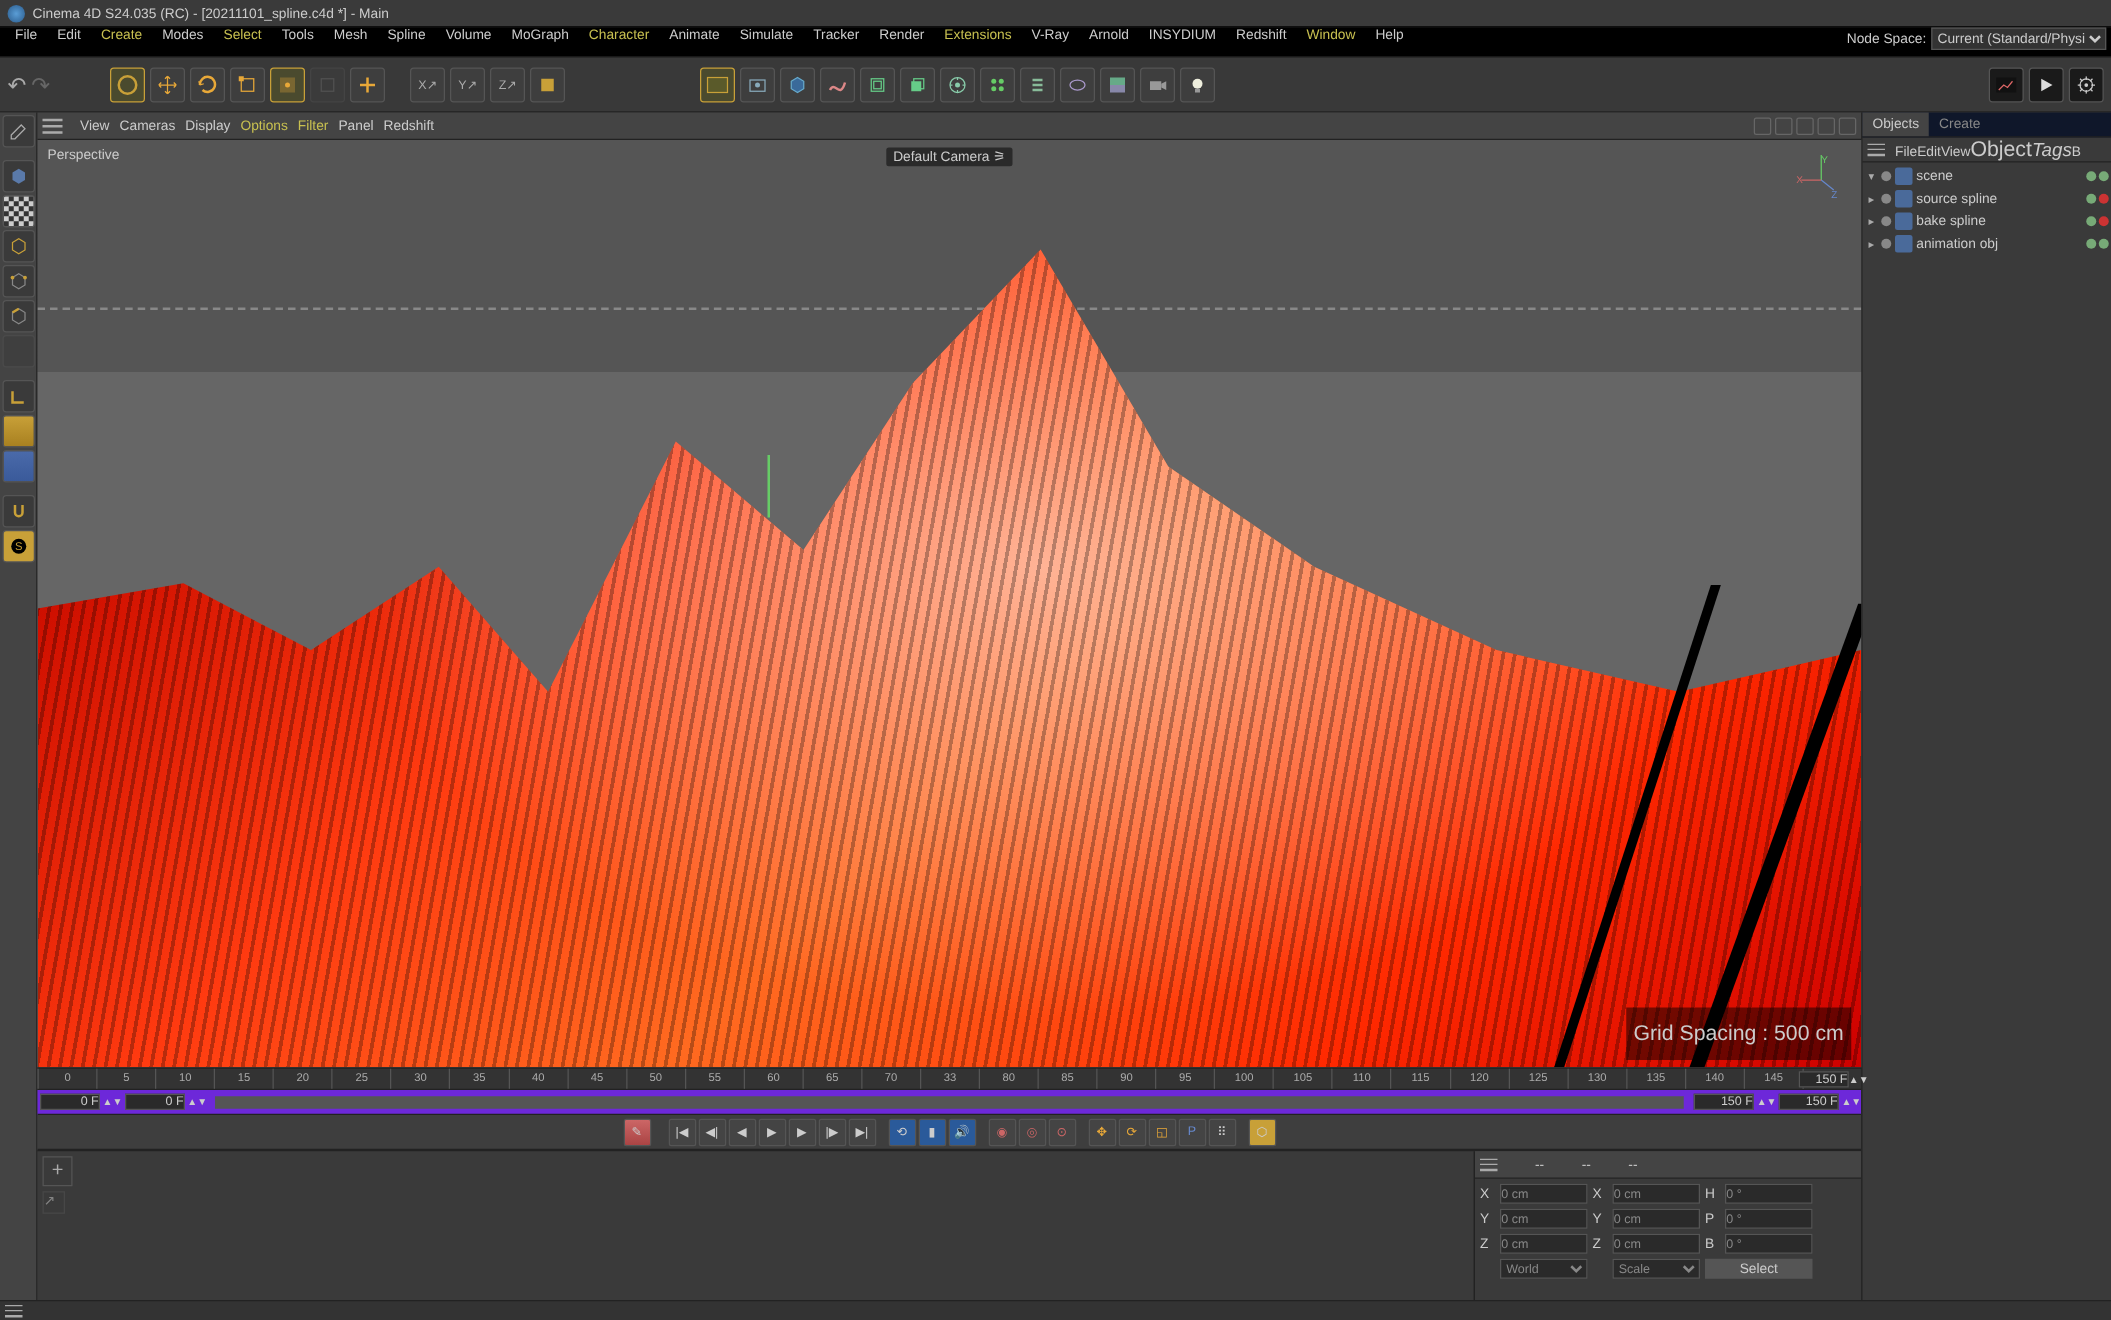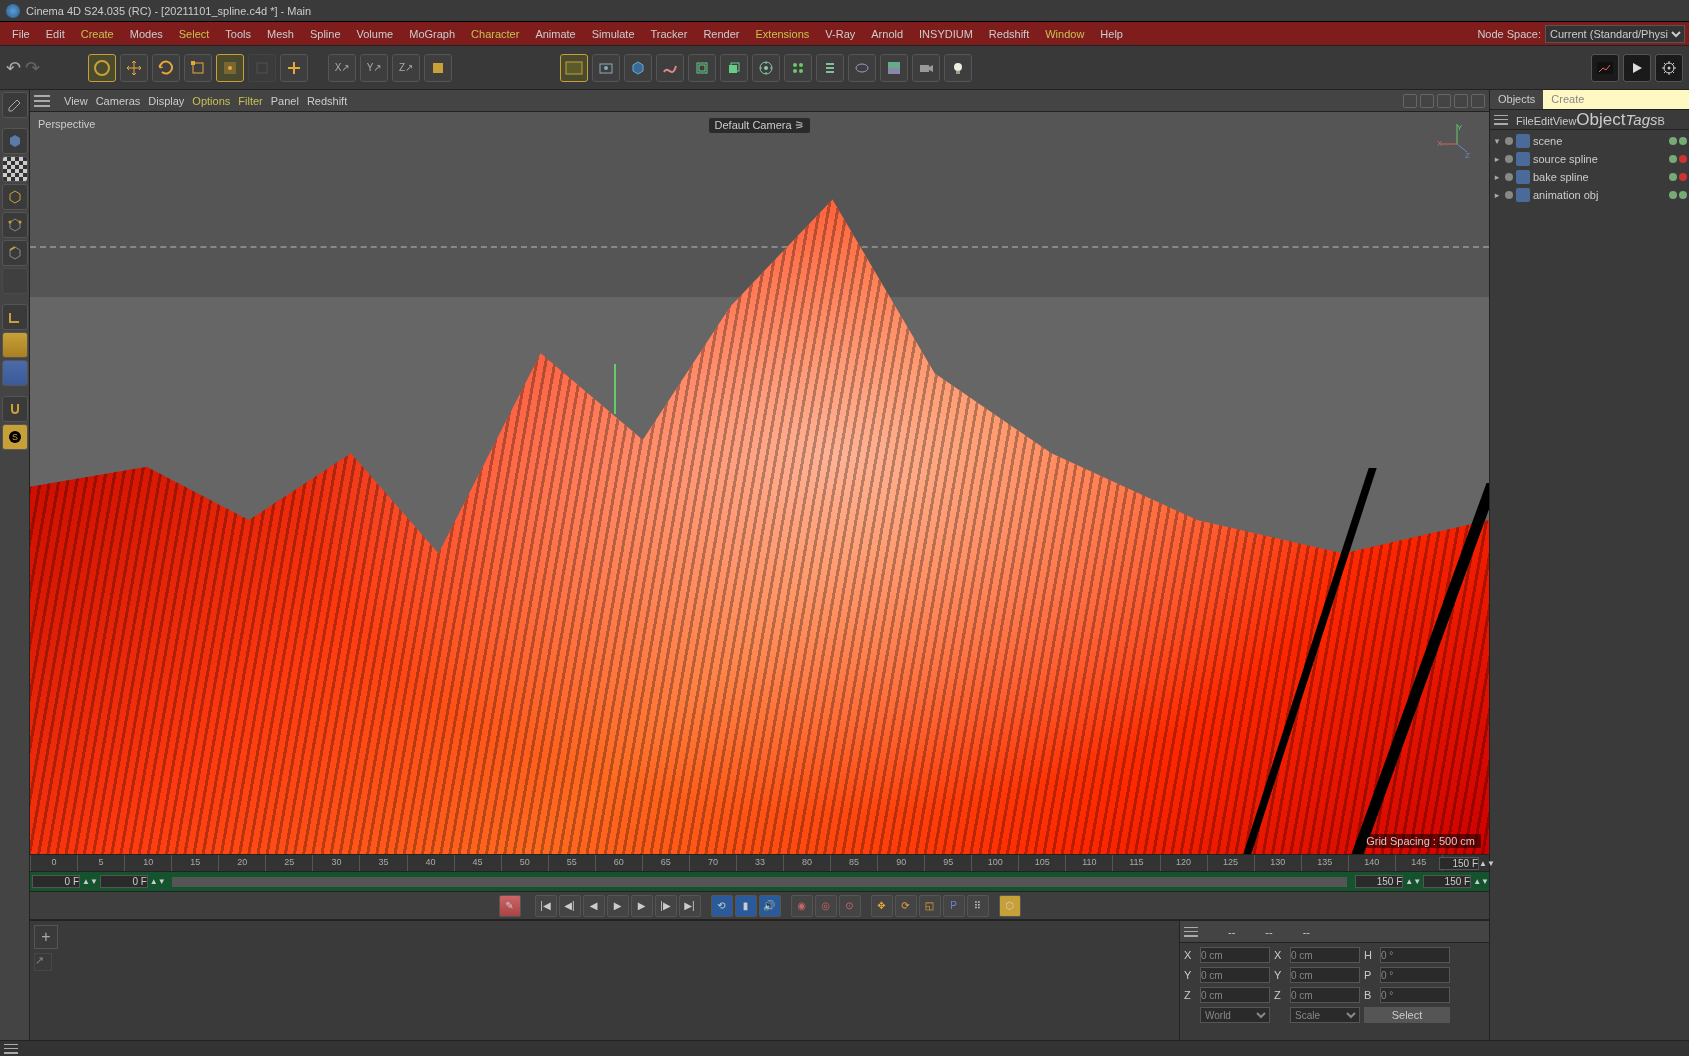--- a/index.html
+++ b/index.html
@@ -1,19 +1,19 @@
 <!DOCTYPE html>
 <html><head>
 <meta charset="utf-8">
 <style>
 * { margin: 0; padding: 0; box-sizing: border-box; font-family: Arial, sans-serif; }
 body { background: #2a2a2a; color: #ccc; font-size: 11px; width: 1689px; height: 1056px; overflow: hidden; display: flex; flex-direction: column; }
 .title-bar { background: #3a3a3a; height: 22px; display: flex; align-items: center; padding: 0 6px; gap: 6px; border-bottom: 1px solid #000; }
 .title-bar .logo { width: 14px; height: 14px; background: radial-gradient(circle, #5a9dd6, #2a5a8a); border-radius: 50%; }
-.menu-bar { background: #7f1d1d; height: 24px; display: flex; align-items: center; padding: 0 4px; border-bottom: 1px solid #222; }
+.menu-bar { background: #000000; height: 24px; display: flex; align-items: flex-start; padding: 0 4px; border-bottom: 1px solid #222; }
 .menu-bar .item { padding: 4px 8px; cursor: pointer; }
 .nodespace { margin-left: auto; display: flex; align-items: center; gap: 4px; }
 .nodespace select { background: #333; color: #ccc; border: 1px solid #555; font-size: 11px; height: 18px; width: 140px; }
 .toolbar { background: #393939; height: 44px; display: flex; align-items: center; padding: 0 6px; gap: 4px; border-bottom: 1px solid #222; }
 .toolbar .tbtn { width: 28px; height: 28px; background: #3e3e3e; border: 1px solid #555; border-radius: 3px; display: flex; align-items: center; justify-content: center; cursor: pointer; }
 .toolbar .tbtn.on { background: #4a4a2e; border-color: #c8a038; }
 .toolbar .sep { width: 40px; }
 .toolbar .arrow { font-size: 18px; color: #aaa; }
 .main-area { flex: 1; display: flex; min-height: 0; }
 .left-tools { width: 30px; background: #444; display: flex; flex-direction: column; gap: 2px; padding: 2px; border-right: 1px solid #222; }
@@ -22,21 +22,21 @@
 .center { flex: 1; display: flex; flex-direction: column; min-width: 0; }
 .vp-bar { background: #444; height: 22px; display: flex; align-items: center; padding: 0 4px; gap: 10px; border-bottom: 1px solid #222; }
 .vp-bar .hm { width: 16px; height: 12px; display: flex; flex-direction: column; justify-content: space-between; cursor: pointer; }
 .vp-bar .hm span { height: 2px; background: #aaa; }
 .vp-bar .it { cursor: pointer; padding: 2px 4px; }
 .vp-bar .filters { margin-left: auto; display: flex; gap: 3px; }
 .vp-bar .fb { width: 14px; height: 14px; border: 1px solid #666; border-radius: 2px; cursor: pointer; }
 .viewport { flex: 1; position: relative; background: linear-gradient(#555 0%, #555 25%, #666 25%, #666 100%); overflow: hidden; }
 .vp-label { position: absolute; top: 6px; left: 8px; font-size: 11px; }
 .vp-camera { position: absolute; top: 6px; left: 50%; transform: translateX(-50%); background: rgba(0,0,0,0.5); padding: 1px 6px; border-radius: 2px; font-size: 11px; }
-.vp-grid { position: absolute; bottom: 6px; right: 8px; background: rgba(0,0,0,0.5); padding: 1px 6px; font-size: 11px; }
+.vp-grid { position: absolute; bottom: 6px; right: 8px; background: rgba(0,0,0,0.5); padding: 11px 6px; font-size: 17px; }
 .vp-axis { position: absolute; top: 8px; right: 10px; width: 44px; height: 40px; }
 .vp-render { position: absolute; inset: 0; }
 .vp-render .layer { position: absolute; }
 .horizon { top: 18%; left: 0; right: 0; height: 1px; border-top: 2px dashed #888; }
 .mountain { bottom: 0; left: 0; right: 0; top: 10%; background:
   radial-gradient(ellipse 900px 600px at 55% 40%, rgba(255,200,180,0.8), transparent 60%),
   linear-gradient(135deg, #8a0000 0%, #d01000 15%, #ff3a10 35%, #ff6a20 55%, #ff2800 80%, #cc0000 100%);
   clip-path: polygon(0% 45%, 8% 42%, 15% 50%, 22% 40%, 28% 55%, 35% 25%, 42% 38%, 48% 18%, 55% 2%, 62% 28%, 70% 40%, 80% 50%, 90% 55%, 100% 50%, 100% 100%, 0% 100%);
 }
 .stripes { bottom: 0; left: 0; right: 0; top: 10%; background: repeating-linear-gradient(100deg, rgba(0,0,0,0) 0 6px, rgba(0,0,0,0.28) 6px 9px); mix-blend-mode: multiply;
@@ -45,41 +45,41 @@
 .bigstripe { bottom: 0; right: 4%; width: 12px; top: 50%; background: #000; transform: skewX(-20deg); }
 .bigstripe2 { bottom: 0; right: 12%; width: 8px; top: 48%; background: #000; transform: skewX(-18deg); }
 .vp-gizmo { position: absolute; left: 40%; top: 34%; }
 .vp-gizmo .ax { position: absolute; width: 2px; height: 50px; }
 .timeline { background: #3a3a3a; }
 .ruler { height: 18px; position: relative; background: #333; border-top: 1px solid #222; border-bottom: 1px solid #222; }
 .ruler .ticks { position: absolute; inset: 0; display: flex; }
 .ruler .tick { flex: 1; border-left: 1px solid #555; text-align: center; font-size: 9px; color: #aaa; padding-top: 2px; }
 .ruler .endval { position: absolute; right: 2px; top: 2px; width: 48px; display: flex; align-items: center; }
 .ruler .endval input { width: 40px; background: #2a2a2a; color: #ccc; border: 1px solid #555; font-size: 10px; text-align: right; }
-.timerow { height: 20px; display: flex; align-items: center; background: #14532d; border-bottom: 1px solid #222; }
+.timerow { height: 20px; display: flex; align-items: center; background: #6d28d9; border-bottom: 1px solid #222; }
 .timerow input { width: 48px; background: #2a2a2a; color: #ccc; border: 1px solid #555; font-size: 10px; text-align: right; margin: 0 2px; }
 .timerow .slider { flex: 1; height: 10px; background: #555; margin: 0 6px; }
 .playbar { height: 28px; display: flex; align-items: center; justify-content: center; gap: 2px; background: #3e3e3e; border-bottom: 1px solid #222; }
 .playbar .pb { width: 22px; height: 22px; background: #444; border: 1px solid #555; border-radius: 2px; display: flex; align-items: center; justify-content: center; cursor: pointer; font-size: 10px; }
 .playbar .pb.blue { background: #2a5a9a; }
 .playbar .pb.grp { margin-left: 8px; }
 .bottom { height: 120px; display: flex; border-top: 1px solid #222; }
 .mat-panel { flex: 1; background: #3a3a3a; display: flex; flex-direction: column; }
 .mat-menu { height: 22px; display: flex; align-items: center; padding: 0 4px; gap: 10px; background: #444; border-bottom: 1px solid #222; }
 .mat-menu .hm { width: 16px; height: 12px; display: flex; flex-direction: column; justify-content: space-between; }
 .mat-menu .hm span { height: 2px; background: #aaa; }
 .mat-body { flex: 1; padding: 4px; }
 .mat-body .add { width: 24px; height: 24px; border: 1px solid #555; display: flex; align-items: center; justify-content: center; font-size: 16px; color: #aaa; cursor: pointer; }
 .coord-panel { width: 310px; background: #3a3a3a; border-left: 1px solid #222; }
 .coord-panel .top { height: 22px; display: flex; align-items: center; padding: 0 4px; gap: 30px; background: #444; border-bottom: 1px solid #222; }
 .coord-panel .grid { padding: 4px; display: grid; grid-template-columns: 12px 70px 12px 70px 12px 70px; gap: 4px; align-items: center; }
 .coord-panel input, .coord-panel select { background: #2a2a2a; color: #888; border: 1px solid #555; font-size: 10px; height: 16px; width: 100%; }
 .coord-panel .apply { grid-column: 5 / 7; background: #555; text-align: center; padding: 2px; cursor: pointer; }
 .right { width: 200px; background: #3a3a3a; border-left: 1px solid #222; display: flex; flex-direction: column; }
-.tabs { height: 20px; display: flex; background: #fef9c3; border-bottom: 1px solid #222; }
+.tabs { height: 20px; display: flex; background: #0f172a; border-bottom: 1px solid #222; }
 .tabs .tab { padding: 3px 8px; cursor: pointer; color: #888; }
 .tabs .tab.on { background: #444; color: #ccc; }
 .panel-menu { height: 20px; display: flex; align-items: center; padding: 0 4px; gap: 8px; border-bottom: 1px solid #222; }
 .panel-menu .hm { width: 14px; height: 10px; display: flex; flex-direction: column; justify-content: space-between; }
 .panel-menu .hm span { height: 1.5px; background: #aaa; }
 .tree { flex: 1; padding: 2px; }
 .tree .row { display: flex; align-items: center; height: 18px; gap: 3px; cursor: pointer; }
 .tree .exp { width: 10px; text-align: center; font-size: 9px; color: #aaa; }
 .tree .ico { width: 14px; height: 14px; background: #4a6a9a; border-radius: 2px; }
 .tree .dots { margin-left: auto; display: flex; gap: 2px; }

